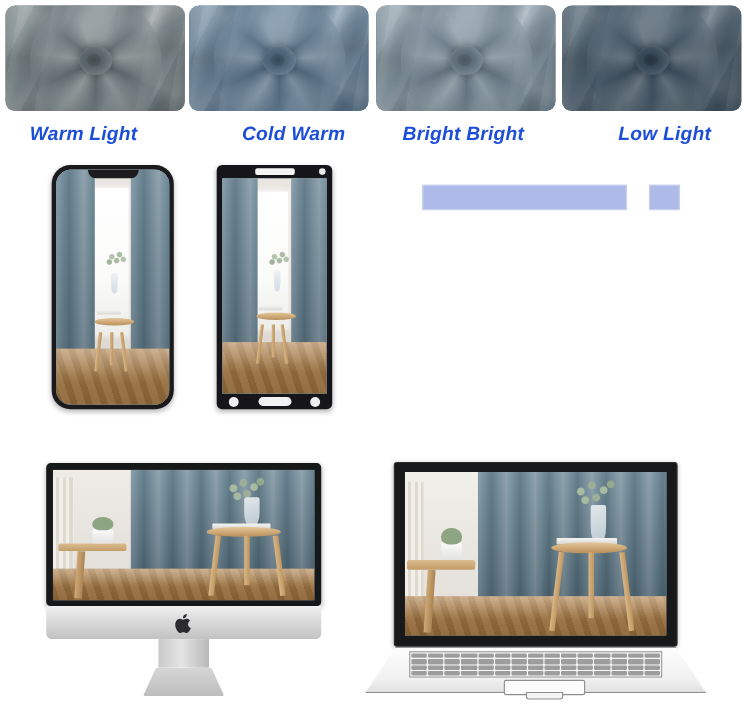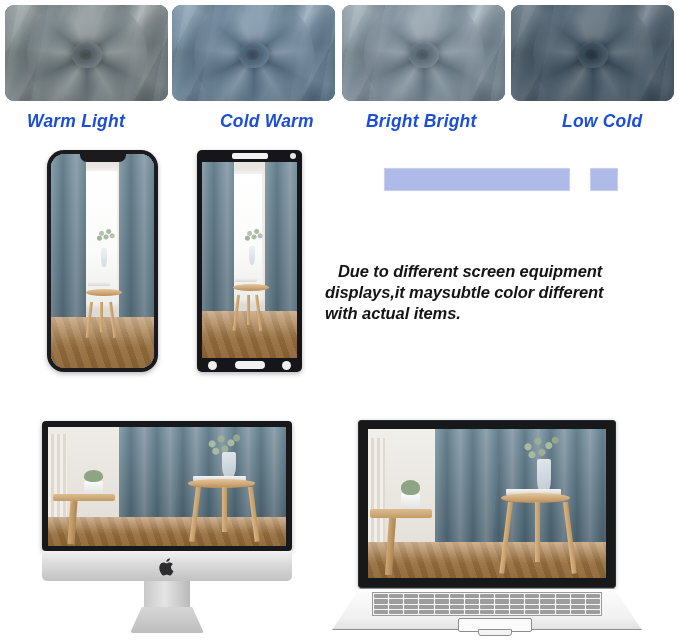--- a/index.html
+++ b/index.html
@@ -356,21 +356,21 @@
       <div class="sw-vortex"></div>
       <div class="sw-core"></div>
       <div class="sw-shade"></div>
       <div class="tint tint-low"></div>
     </div>
   </div>
 
   <div class="swatch-label" style="left:27px;">Warm Light</div>
   <div class="swatch-label" style="left:220px;">Cold Warm</div>
   <div class="swatch-label" style="left:366px;">Bright Bright</div>
-  <div class="swatch-label" style="left:562px;">Low Cold</div>
+  <div class="swatch-label" style="left:562px;">Low Light</div>
 
   <div class="phone-iphone">
     <div class="screen">
       <div class="iphone-notch"></div>
       <div class="room">
 
         <div class="wall" style="left:28%;top:0;width:44%;height:80%;"></div>
         <div class="window" style="left:34%;top:8%;width:30%;height:62%;"></div>
 
         <div class="curtain shade" style="left:0;width:34%;"></div>
@@ -410,25 +410,20 @@
       </div>
     </div>
     <div class="and-btn-l"></div>
     <div class="and-home"></div>
     <div class="and-btn-r"></div>
   </div>
 
   <div class="color-bar" id="color-bar-wide" style="background: rgb(174, 186, 232); border-color: rgb(200, 208, 236); width: 186px;"></div>
   <div class="color-bar" id="color-bar-small" style="background: rgb(174, 186, 232); border-color: rgb(200, 208, 236); width: 28px;"></div>
 
-  <div id="disclaimer">
-    <span class="l1">Due to different screen equipment</span>
-    <span class="l2">displays,it maysubtle color different</span>
-    <span class="l3">with actual items.</span>
-  </div>
 
   <div id="imac">
     <div class="bezel">
       <div class="screen">
         <div class="room">
 
           <div class="wall" style="left:0;top:0;width:34%;height:84%;background:linear-gradient(180deg,#efece7,#e2ded8);"></div>
           <div class="drape-left" style="left:0;top:6%;width:8%;height:78%;"></div>
 
           <div class="window" style="left:60%;top:4%;width:13%;height:58%;"></div>

